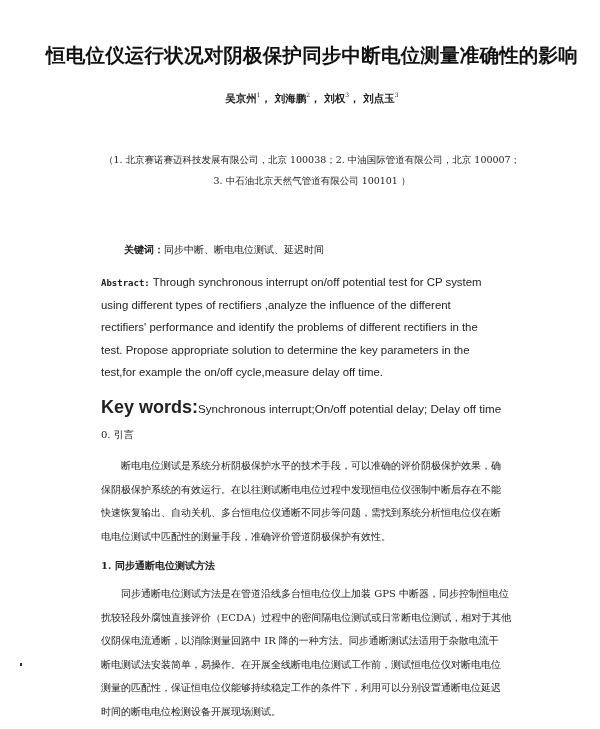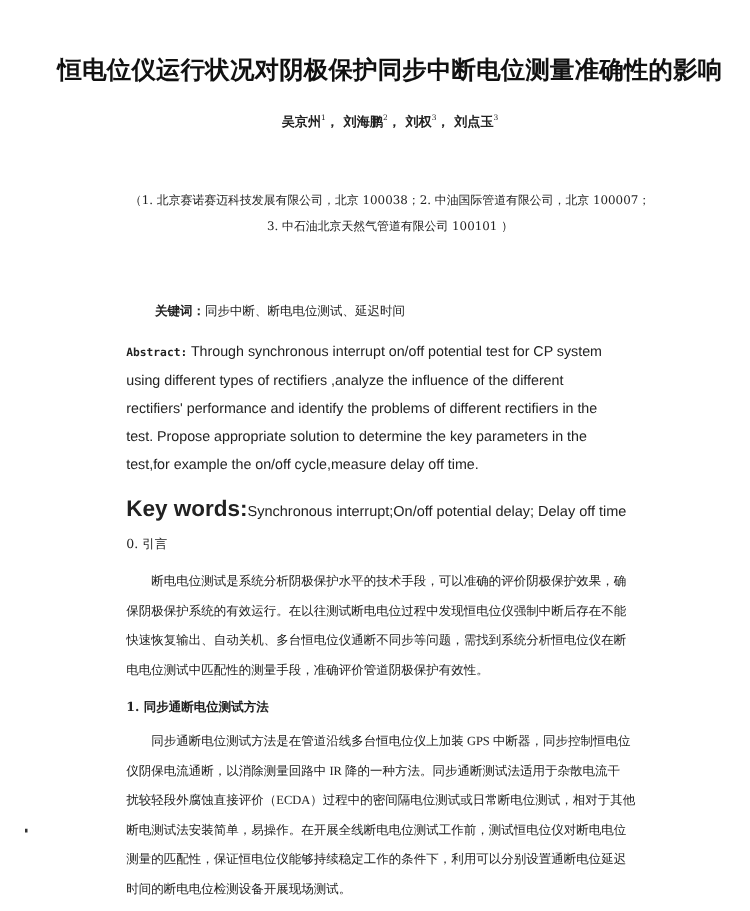--- a/index.html
+++ b/index.html
@@ -103,21 +103,20 @@
     .h0 { top: 428px; font-weight: normal; }
     .h1 { top: 559px; }
     .body-text {
       position: absolute;
       left: 89px;
       width: 428px;
       font-size: 10px;
       line-height: 23.5px;
       color: #222;
       text-align: justify;
-      font-family: Liberation Serif, serif;
     }
     .body-text .ln {
       display: block;
       white-space: nowrap;
       overflow: hidden;
     }
     .body-text .ln.first { text-indent: 20px; }
     .p-intro { top: 454px; }
     .p-sec1 { top: 582px; }
     .speck {
@@ -167,21 +166,21 @@
   <div class="body-text p-intro">
     <span class="ln first">断电电位测试是系统分析阴极保护水平的技术手段，可以准确的评价阴极保护效果，确</span>
     <span class="ln">保阴极保护系统的有效运行。在以往测试断电电位过程中发现恒电位仪强制中断后存在不能</span>
     <span class="ln">快速恢复输出、自动关机、多台恒电位仪通断不同步等问题，需找到系统分析恒电位仪在断</span>
     <span class="ln">电电位测试中匹配性的测量手段，准确评价管道阴极保护有效性。</span>
   </div>
 
   <div class="heading h1">1. 同步通断电位测试方法</div>
   <div class="body-text p-sec1">
     <span class="ln first">同步通断电位测试方法是在管道沿线多台恒电位仪上加装 GPS 中断器，同步控制恒电位</span>
+    <span class="ln">扰较轻段外腐蚀直接评价（ECDA）过程中的密间隔电位测试或日常断电位测试，相对于其他</span>
     <span class="ln">仪阴保电流通断，以消除测量回路中 IR 降的一种方法。同步通断测试法适用于杂散电流干</span>
-    <span class="ln">扰较轻段外腐蚀直接评价（ECDA）过程中的密间隔电位测试或日常断电位测试，相对于其他</span>
     <span class="ln">断电测试法安装简单，易操作。在开展全线断电电位测试工作前，测试恒电位仪对断电电位</span>
     <span class="ln">测量的匹配性，保证恒电位仪能够持续稳定工作的条件下，利用可以分别设置通断电位延迟</span>
     <span class="ln">时间的断电电位检测设备开展现场测试。</span>
   </div>
 
   <div class="speck"></div>
 </div>
 
 </body></html>

